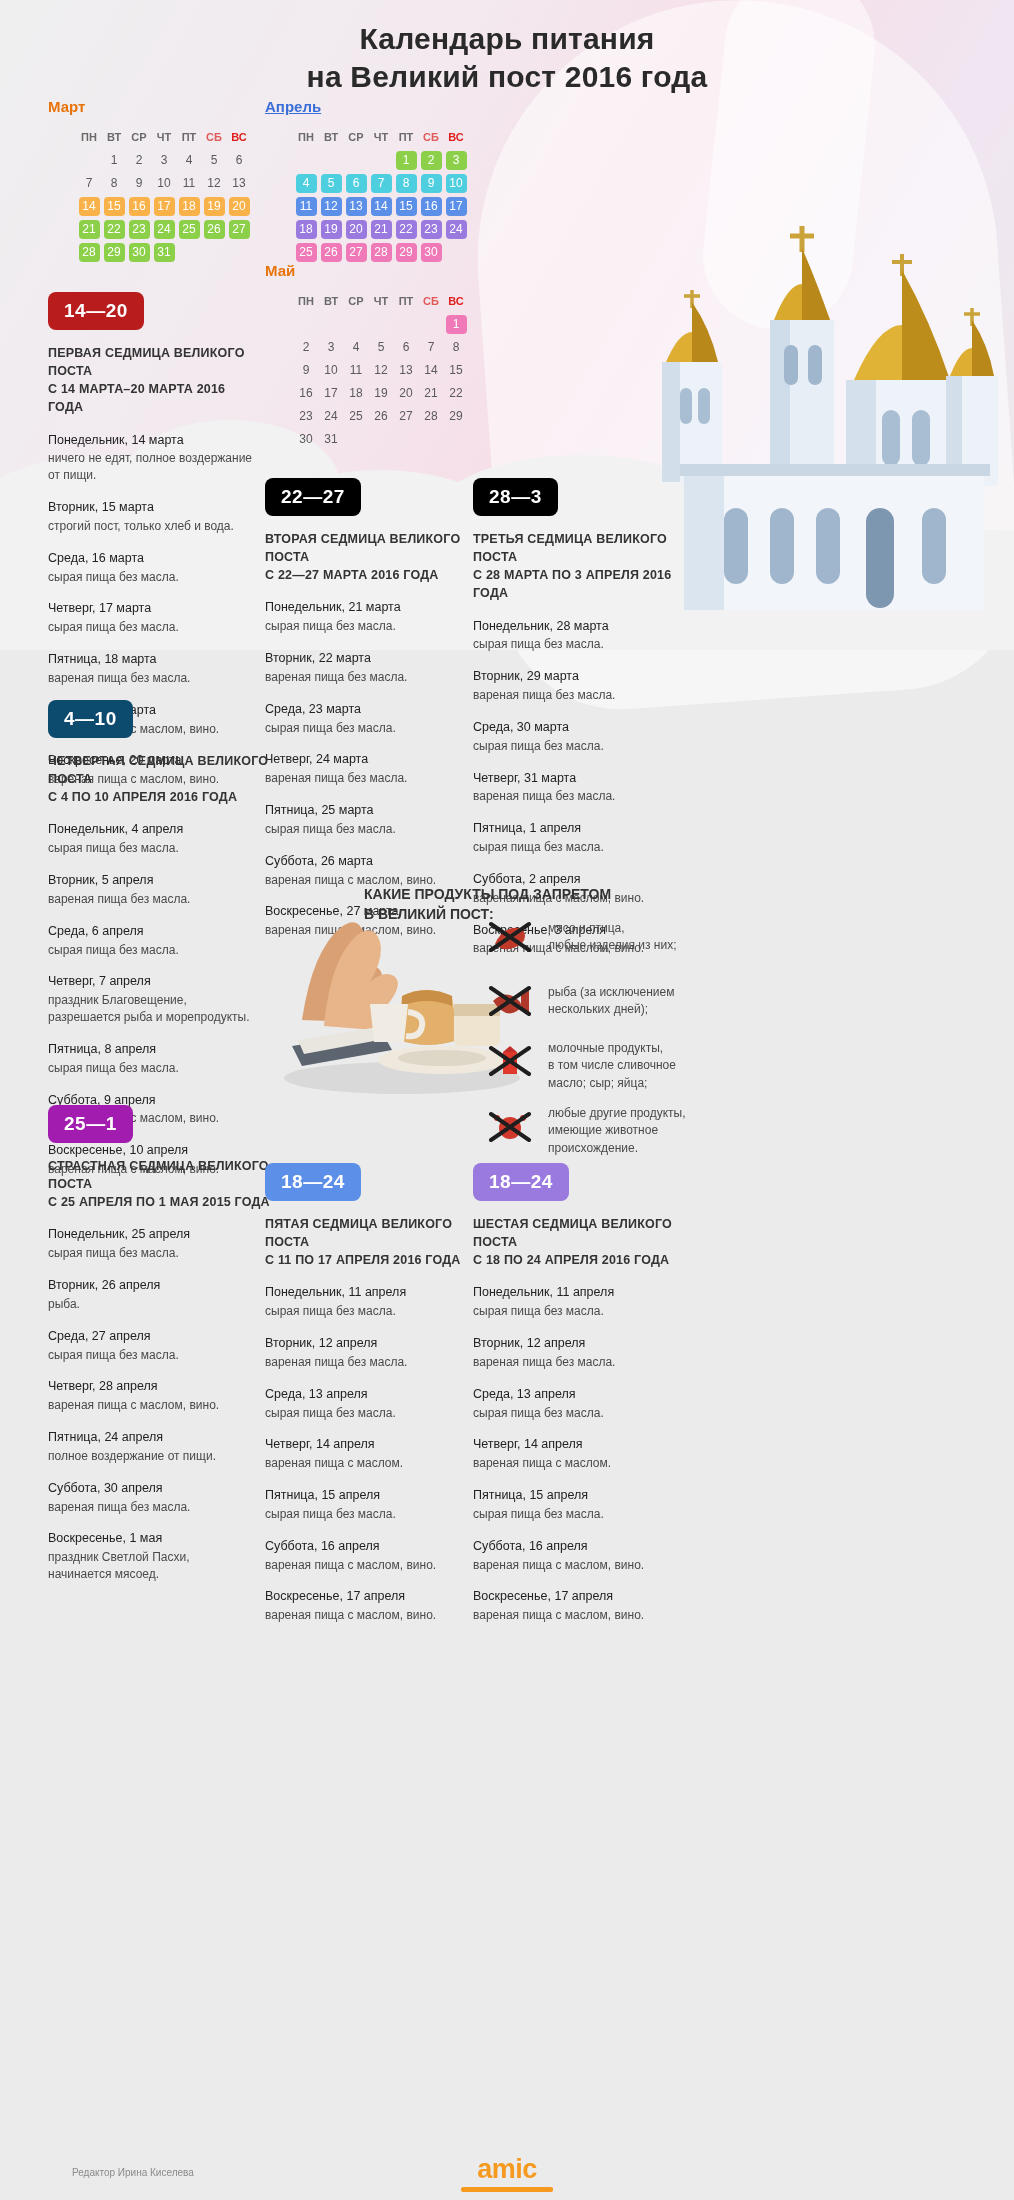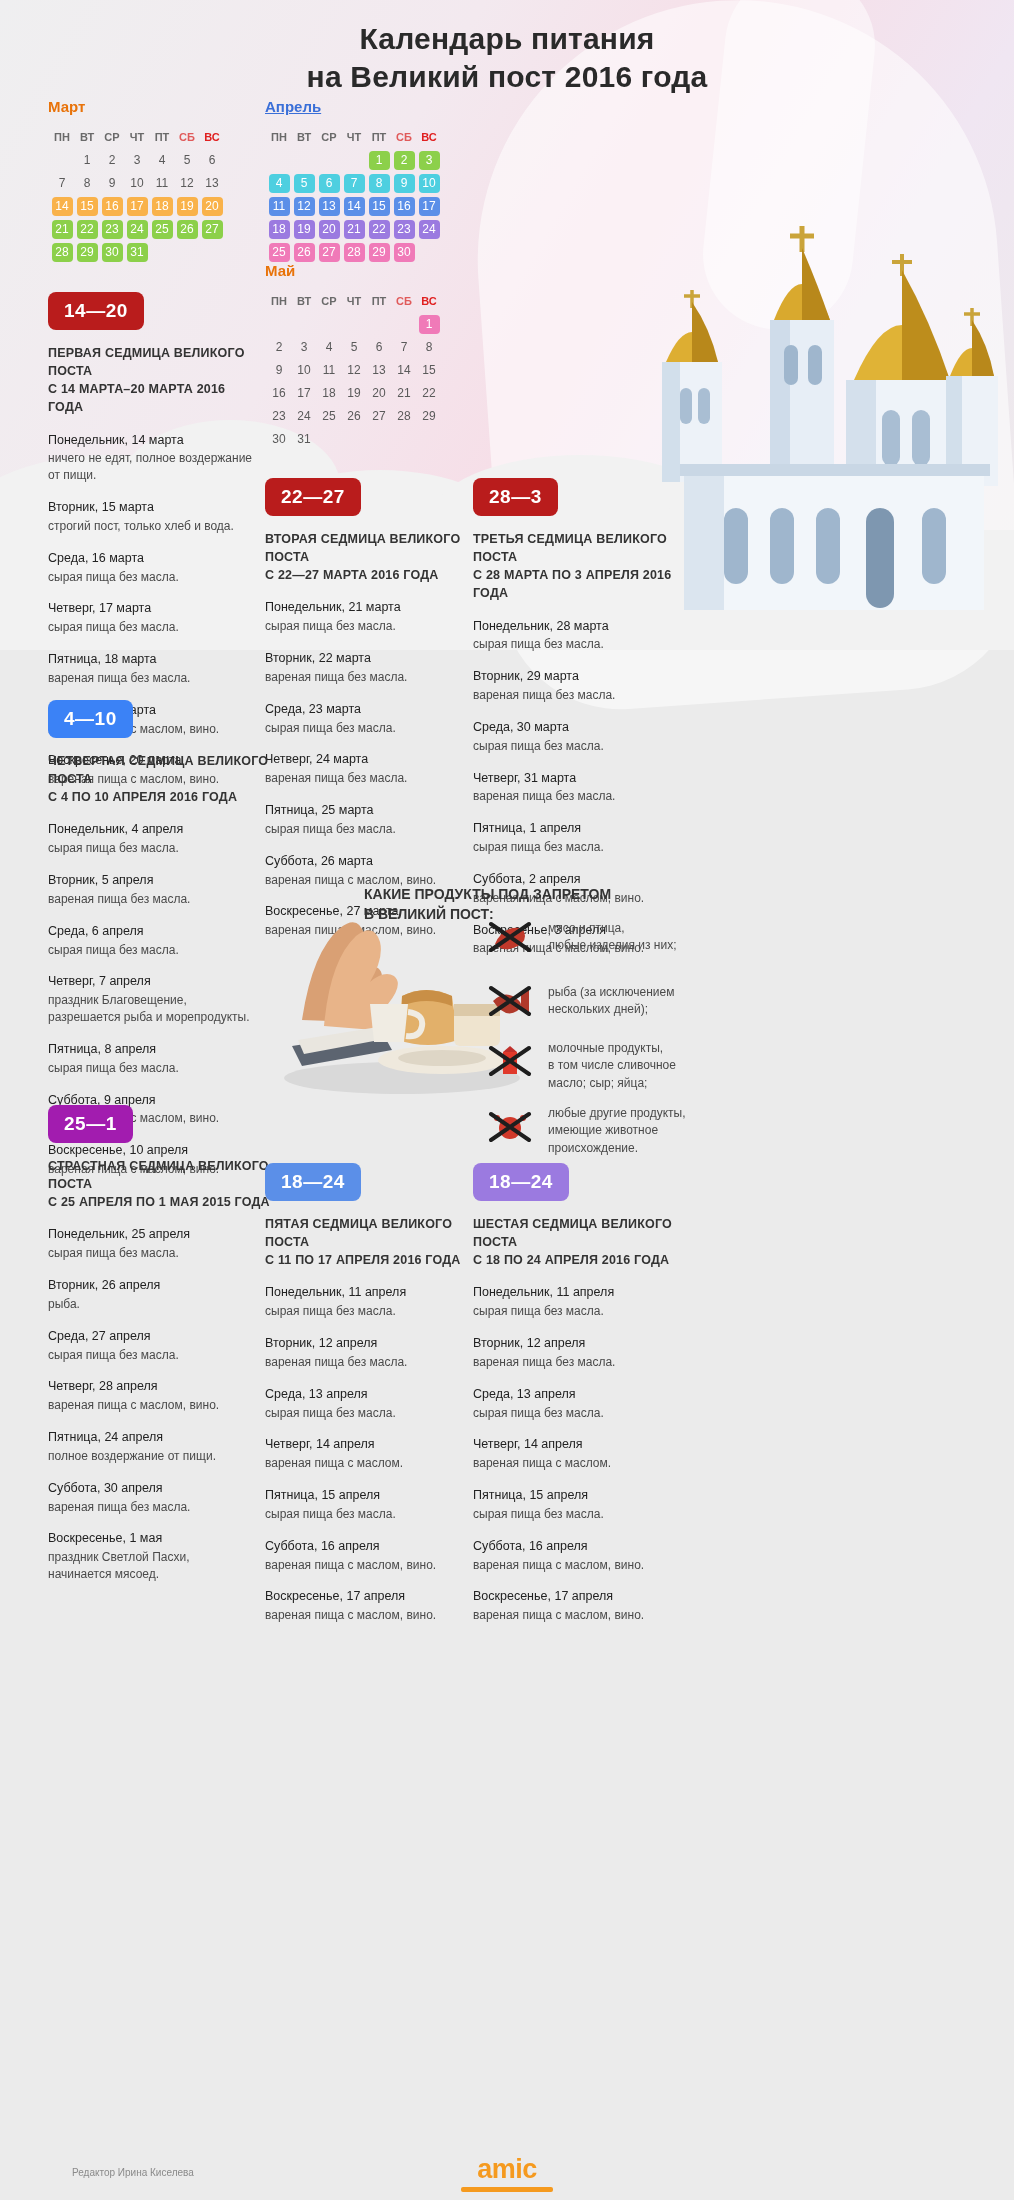--- a/index.html
+++ b/index.html
@@ -38,21 +38,21 @@
     position:absolute; left:0; top:22px; width:1014px; text-align:center;
     font-size:30px; font-weight:bold; color:#2a2a2a; letter-spacing:.2px;
   }
   .title .l2{ display:block; margin-top:4px; font-weight:bold; }
 
   
   .cal{ position:absolute; }
   .cal .cap{ font-size:15px; font-weight:bold; color:#e8730a; margin-bottom:9px; }
   .cal .cap.apr{ color:#3a6fd8;text-decoration:underline; }
   .cal .cap.may{ color:#e8730a; }
-  .cal table{ border-collapse:separate; border-spacing:3px; }
+  .cal table{ border-collapse:separate; border-spacing:3px;margin-left:27px; }
   .cal td, .cal th{
     width:22px; height:20px; text-align:center; vertical-align:middle;
     font-size:12px; color:#5a5a5a; font-weight:normal; padding:0;
   }
   .cal th{ font-weight:bold; font-size:11px; color:#6a6a6a; }
   .cal th.sa{ color:#e05a5a; }
   .cal th.su{ color:#e02020; }
   .cal td span{
     display:inline-block; width:21px; height:19px; line-height:19px; border-radius:4px;
   }
@@ -62,22 +62,22 @@
   .c-blue   span{ background:#5b8fe8; color:#fff; }
   .c-purple span{ background:#9b7ae0; color:#fff; }
   .c-pink   span{ background:#f07ab8; color:#fff; }
 
   
   .badge{
     display:inline-block; padding:8px 16px; border-radius:8px;
     font-size:19px; font-weight:bold; color:#fff; letter-spacing:.5px;
   }
   .badge.orange{ background:#b91c1c; }
-  .badge.green { background:#b91c1c; }
-  .badge.cyan  { background:#3b82f6; }
+  .badge.green { background:#000000; }
+  .badge.cyan  { background:#0c4a6e; }
   .badge.blue  { background:#5b8fe8; }
   .badge.purple{ background:#9b7ae0; }
   .badge.pink  { background:#a21caf; }
 
   .blk{ position:absolute; }
   .blk h3{
     font-size:12.5px; font-weight:bold; color:#333; margin:14px 0 0 0;
     line-height:1.45; text-transform:uppercase; letter-spacing:.2px;
   }
   .day{ margin-top:15px; }

